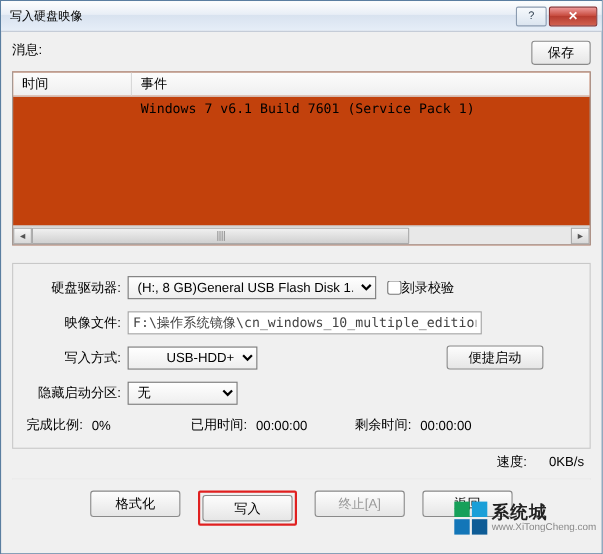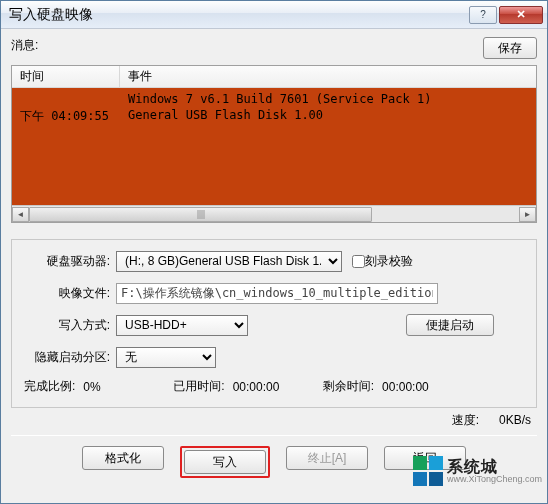--- a/index.html
+++ b/index.html
@@ -1,19 +1,19 @@
 <!DOCTYPE html>
 <html><head>
 <meta charset="utf-8">
 <style>
 * { box-sizing: border-box; margin: 0; padding: 0; }
 body { font-family: "Microsoft YaHei", SimSun, sans-serif; font-size: 12px; background: #fff; width: 548px; height: 504px; overflow: hidden; position: relative; }
 .window { border: 1px solid #5a7ea0; width: 548px; height: 504px; background: #f0f0f0; }
 .titlebar { height: 28px; background: linear-gradient(#fdfefe, #e8eef6 45%, #d8e2ef 46%, #e6eef8); display: flex; align-items: center; padding: 0 4px 0 8px; border-bottom: 1px solid #c0c8d4; }
-.titlebar-text { flex: 1; font-size: 14px; color: #000; }
+.titlebar-text { flex: 1; font-size: 11px; color: #000; }
 .win-btns { display: flex; gap: 0; }
 .win-btn { width: 28px; height: 18px; border: 1px solid #8a9bb0; background: linear-gradient(#f6f9fc,#dbe5f0); border-radius: 2px; margin-left: 2px; display: flex; align-items: center; justify-content: center; font-size: 10px; color: #304050; }
 .win-btn.close { width: 44px; background: linear-gradient(#e99,#c84d40 45%,#b63a2e 46%,#d06050); border-color: #8a3030; color: #fff; font-weight: bold; font-size: 11px; }
 .content { padding: 8px 10px; }
 .row { display: flex; align-items: flex-start; margin-bottom: 6px; }
 .msg-label { flex: 1; font-size: 12px; }
 .btn { height: 22px; padding: 0 14px; border: 1px solid #8a8a8a; background: linear-gradient(#fdfdfd,#e6e6e6); border-radius: 3px; font-size: 12px; font-family: inherit; cursor: pointer; }
 .log-box { border: 1px solid #a0a0a0; background: #c2410c; height: 158px; margin-bottom: 16px; position: relative; display: flex; flex-direction: column; }
 .log-head { display: flex; height: 22px; align-items: center; border-bottom: 1px solid #d8d8d8; background: linear-gradient(#fcfcfc,#efefef); font-size: 12px; }
 .log-head .col1 { width: 108px; padding-left: 8px; border-right: 1px solid #d8d8d8; height: 100%; display: flex; align-items: center; }
@@ -26,21 +26,21 @@
 .hscroll .arrow { width: 17px; height: 15px; background: linear-gradient(#f8f8f8,#d8d8d8); border: 1px solid #aaa; display: flex; align-items: center; justify-content: center; font-size: 8px; color: #555; }
 .hscroll .track { flex: 1; height: 15px; position: relative; }
 .hscroll .thumb { position: absolute; left: 0; top: 0; width: 70%; height: 100%; background: linear-gradient(#f0f0f0,#d0d0d0); border: 1px solid #aaa; border-radius: 1px; }
 .gripper { position: absolute; left: 50%; top: 2px; transform: translateX(-50%); display: flex; gap: 1px; }
 .gripper span { width: 1px; height: 9px; background: #999; }
 .form-area { border: 1px solid #c8c8c8; padding: 10px 12px 12px; margin-top: 6px; background: #f0f0f0; }
 .frow { display: flex; align-items: center; margin-bottom: 10px; min-height: 22px; }
 .flabel { width: 86px; text-align: right; margin-right: 6px; font-size: 12px; }
 .select { height: 21px; border: 1px solid #7a7a7a; background: linear-gradient(#fff,#eee); font-size: 12px; font-family: inherit; padding: 0 4px; }
 .select.wide { width: 226px; }
-.select.mid { width: 132px; }
+.select.mid { width: 118px; text-align: right; }
 .select.sm { width: 100px; }
 .textin { height: 21px; border: 1px solid #a0a0a0; background: #fff; font-size: 12px; padding: 0 4px; width: 322px; color: #444; font-family: SimSun, monospace; }
 .chk { margin-left: 10px; display: flex; align-items: center; gap: 0; }
 .chk input { width: 13px; height: 13px; }
 .progress-row { display: flex; align-items: center; font-size: 12px; margin-top: 2px; }
 .progress-row .lab { margin-right: 8px; text-align: right; }
 .progress-row .val { width: 90px; }
 .speed-row { text-align: right; padding: 4px 6px 2px; font-size: 12px; }
 .sep { height: 1px; background: #c0c0c0; margin: 4px 0 10px; border-bottom: 1px solid #fff; }
 .btn-row { display: flex; justify-content: center; gap: 16px; padding: 0 10px 10px; }
@@ -79,24 +79,20 @@
 
     <div class="log-box">
       <div class="log-head">
         <div class="col1">时间</div>
         <div class="col2">事件</div>
       </div>
       <div class="log-body">
         <div class="log-row">
           <div class="c1"></div>
           <div class="c2">Windows 7 v6.1 Build 7601 (Service Pack 1)</div>
-        </div>
-        <div class="log-row">
-          <div class="c1">下午 04:09:55</div>
-          <div class="c2">General USB Flash Disk  1.00</div>
         </div>
       </div>
       <div class="hscroll">
         <div class="arrow">◄</div>
         <div class="track">
           <div class="thumb">
             <div class="gripper">
                 <span></span>
                 <span></span>
                 <span></span>

